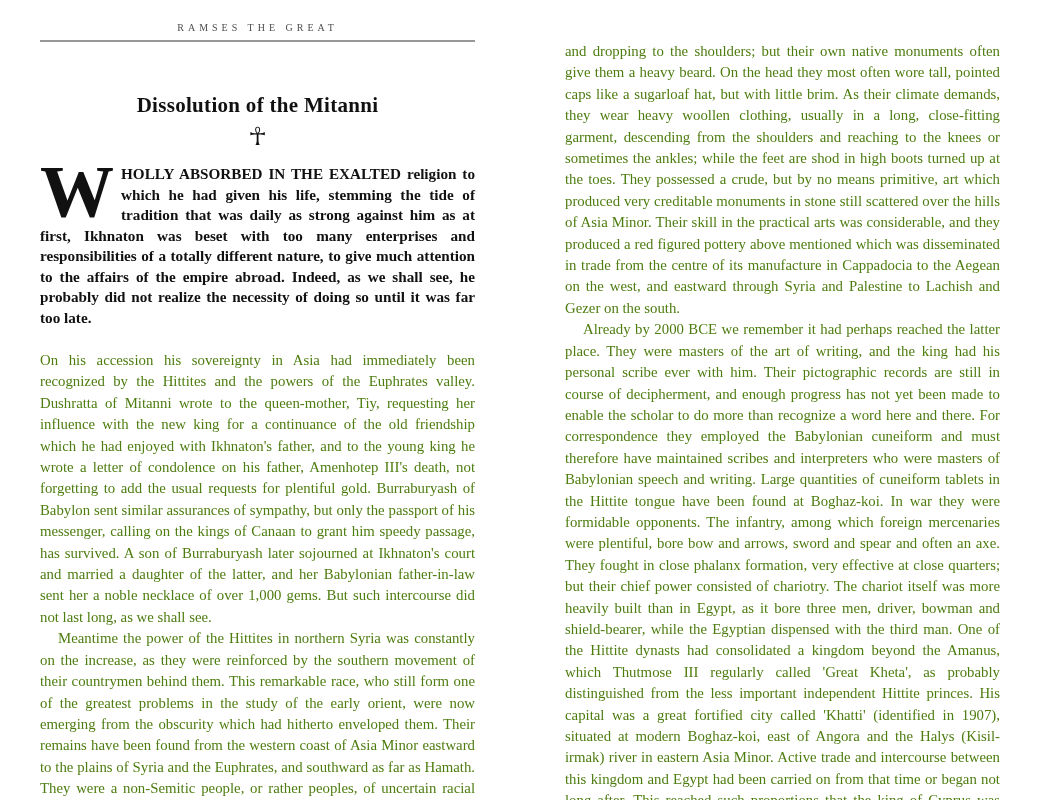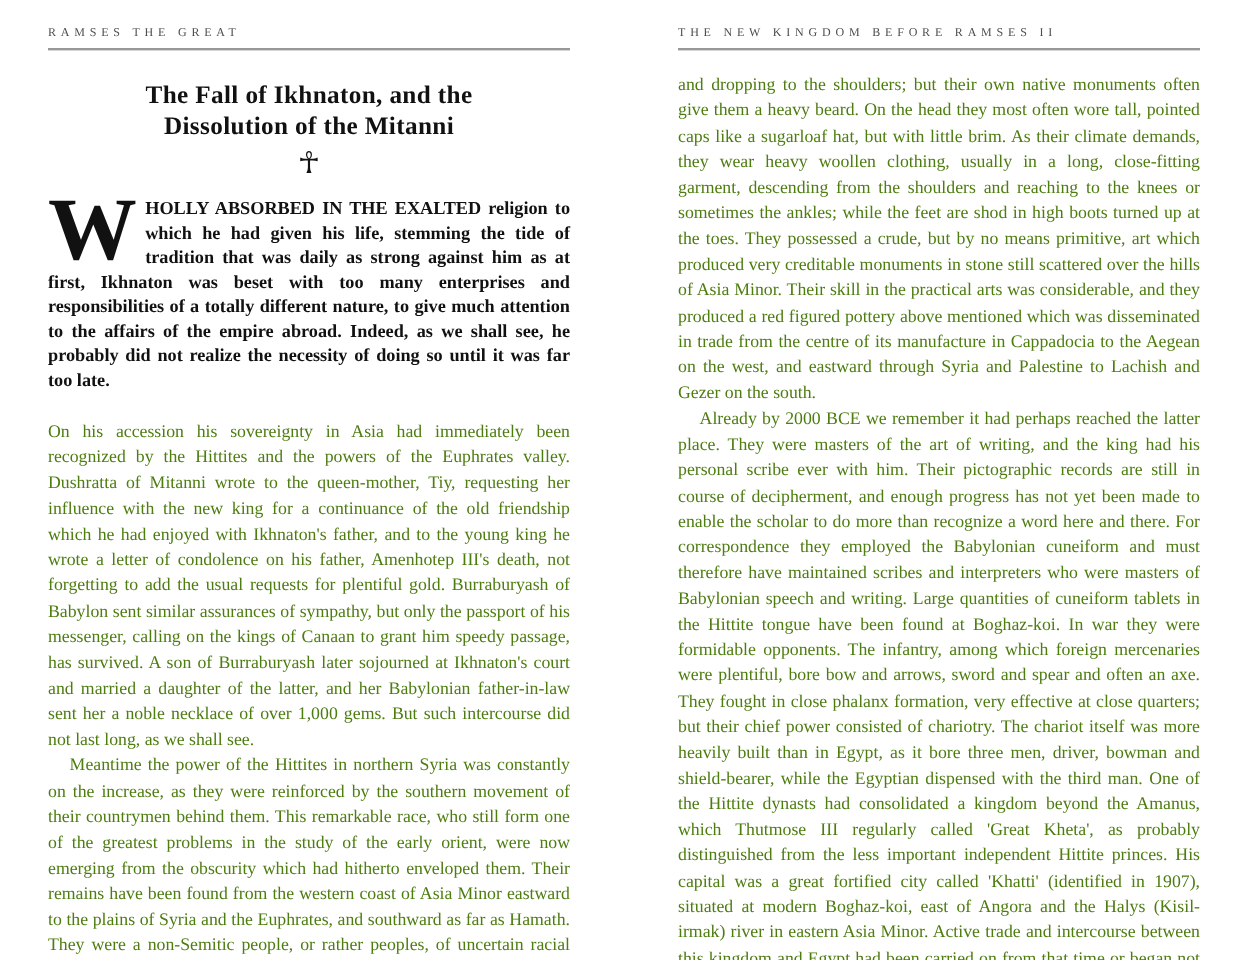--- a/index.html
+++ b/index.html
@@ -17,20 +17,21 @@
   .page {
     position: relative;
     width: 435px;
     height: 800px;
     padding-top: 22px;
   }
   .page.left  { margin-left: 40px; }
   .page.right { margin-left: 90px; }
 
   .running-head {
+    text-align: center;
     font-size: 10px;
     letter-spacing: 4px;
     color: #4d4d4d;
     padding-bottom: 7px;
     border-bottom: 2px solid #989898;
     font-family: "Liberation Serif", serif;
   }
 
   .chapter-title {
     margin-top: 24px;
@@ -91,34 +92,33 @@
   }
 </style>
 </head>
 <body>
 
 <div class="spread">
 
   <div class="page left">
     <div class="running-head">RAMSES THE GREAT</div>
 
-    <h1 class="chapter-title"><span>The Fall of Ikhnaton, and the</span><br><span>Dissolution of the Mitanni</span></h1>
+    <h1 class="chapter-title"><br><span>Dissolution of the Mitanni</span></h1>
 
     <div class="ornament">☥</div>
 
     <p class="lead"><span class="dropcap">W</span><span class="lead-caps">HOLLY ABSORBED IN THE EXALTED</span> <span>religion to which he had given his life, stemming the tide of tradition that was daily as strong against him as at first, Ikhnaton was beset with too many enterprises and responsibilities of a totally different nature, to give much attention to the affairs of the empire abroad. Indeed, as we shall see, he probably did not realize the necessity of doing so until it was far too late.</span></p>
 
     <p class="body-par">On his accession his sovereignty in Asia had immediately been recognized by the Hittites and the powers of the Euphrates valley. Dushratta of Mitanni wrote to the queen-mother, Tiy, requesting her influence with the new king for a continuance of the old friendship which he had enjoyed with Ikhnaton's father, and to the young king he wrote a letter of condolence on his father, Amenhotep III's death, not forgetting to add the usual requests for plentiful gold. Burraburyash of Babylon sent similar assurances of sympathy, but only the passport of his messenger, calling on the kings of Canaan to grant him speedy passage, has survived. A son of Burraburyash later sojourned at Ikhnaton's court and married a daughter of the latter, and her Babylonian father-in-law sent her a noble necklace of over 1,000 gems. But such intercourse did not last long, as we shall see.</p>
 
     <p class="body-par indent">Meantime the power of the Hittites in northern Syria was constantly on the increase, as they were reinforced by the southern movement of their countrymen behind them. This remarkable race, who still form one of the greatest problems in the study of the early orient, were now emerging from the obscurity which had hitherto enveloped them. Their remains have been found from the western coast of Asia Minor eastward to the plains of Syria and the Euphrates, and southward as far as Hamath. They were a non-Semitic people, or rather peoples, of uncertain racial affinities, but evidently distinct from, and preceding, the Indo-Germanic influx after 1200 BCE which brought in the Phrygians. As shown on the Egyptian monuments, they are beardless, with long hair hanging in two prominent locks before their ears</p>
 
   </div>
 
   <div class="page right">
-    <div class="running-head">THE NEW KINGDOM BEFORE RAMSES II</div>
 
     <p class="body-par first">and dropping to the shoulders; but their own native monuments often give them a heavy beard. On the head they most often wore tall, pointed caps like a sugarloaf hat, but with little brim. As their climate demands, they wear heavy woollen clothing, usually in a long, close-fitting garment, descending from the shoulders and reaching to the knees or sometimes the ankles; while the feet are shod in high boots turned up at the toes. They possessed a crude, but by no means primitive, art which produced very creditable monuments in stone still scattered over the hills of Asia Minor. Their skill in the practical arts was considerable, and they produced a red figured pottery above mentioned which was disseminated in trade from the centre of its manufacture in Cappadocia to the Aegean on the west, and eastward through Syria and Palestine to Lachish and Gezer on the south.</p>
 
     <p class="body-par indent">Already by 2000 BCE we remember it had perhaps reached the latter place. They were masters of the art of writing, and the king had his personal scribe ever with him. Their pictographic records are still in course of decipherment, and enough progress has not yet been made to enable the scholar to do more than recognize a word here and there. For correspondence they employed the Babylonian cuneiform and must therefore have maintained scribes and interpreters who were masters of Babylonian speech and writing. Large quantities of cuneiform tablets in the Hittite tongue have been found at Boghaz-koi. In war they were formidable opponents. The infantry, among which foreign mercenaries were plentiful, bore bow and arrows, sword and spear and often an axe. They fought in close phalanx formation, very effective at close quarters; but their chief power consisted of chariotry. The chariot itself was more heavily built than in Egypt, as it bore three men, driver, bowman and shield-bearer, while the Egyptian dispensed with the third man. One of the Hittite dynasts had consolidated a kingdom beyond the Amanus, which Thutmose III regularly called 'Great Kheta', as probably distinguished from the less important independent Hittite princes. His capital was a great fortified city called 'Khatti' (identified in 1907), situated at modern Boghaz-koi, east of Angora and the Halys (Kisil-irmak) river in eastern Asia Minor. Active trade and intercourse between this kingdom and Egypt had been carried on from that time or began not long after. This reached such proportions that the king of Cyprus was apprehensive lest too close relations between Egypt and the Hittite kingdom ('Great Kheta') might endanger his own position.</p>
 
   </div>
 
 </div>
 
 </body></html>

